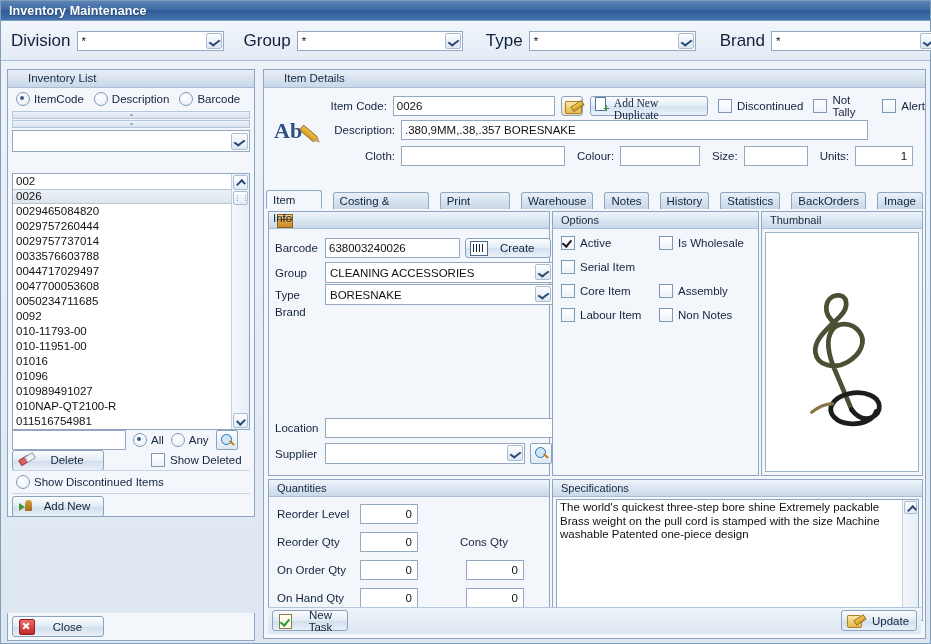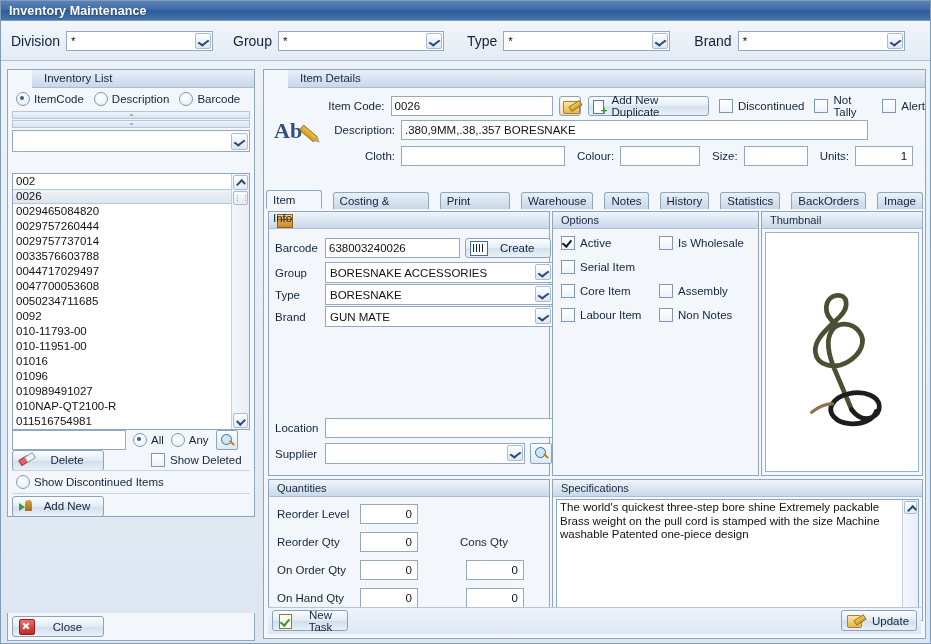--- a/index.html
+++ b/index.html
@@ -42,21 +42,21 @@
   
   .filterbar {
     height: 40px;
     background: linear-gradient(#f2f6fb, #e3ebf5);
     border-bottom: 1px solid #aabdd4;
     display: flex; align-items: center;
     padding: 0 6px;
     box-sizing: border-box;
   }
   .filt-group { display: flex; align-items: center; }
-  .filt-label { font-size: 14px; margin-right: 6px; color: #12203a; }
+  .filt-label { font-size: 17px; margin-right: 6px; color: #12203a; }
 
   
   .tb {
     background: #ffffff;
     border: 1px solid #96a8c0;
     height: 19px;
     box-sizing: border-box;
     font-family: "Liberation Sans", sans-serif;
     font-size: 11.5px;
     color: #111;
@@ -102,24 +102,23 @@
     background: #f3f7fb;
     box-sizing: border-box;
     position: absolute;
   }
   .panel-head {
     height: 18px;
     background: linear-gradient(#e9eff7, #c9d7e8);
     border-bottom: 1px solid #a8bdd4;
     font-size: 11.5px;
     color: #17263f;
-    padding-left: 12px;
+    padding-left: 20px;
     line-height: 17px;
     box-sizing: border-box;
-    margin-left: 24px;
   }
   .panel-body { position: absolute; left:0; right:0; top:18px; bottom:0; }
 
   
   #inventory-list { left: 6px; top: 68px; width: 248px; height: 448px; }
   .radio-row {
     display: flex; align-items: center;
     height: 22px; padding-left: 8px;
     gap: 10px;
     background: #f3f7fb;
@@ -369,23 +368,23 @@
   .sq-btn .pen2 {
     position: absolute; left: 9px; top: 6px;
     width: 11px; height: 4px;
     background: linear-gradient(#f6cf57, #cf9b1e);
     border: 1px solid #96701a;
     transform: rotate(-33deg);
   }
   .dup-btn {
     height: 20px; border: 1px solid #8aa2bd; border-radius: 3px;
     background: linear-gradient(#fcfdfe, #e2ecf6 52%, #d4e0ee 53%, #eaf1f9);
-    display: inline-flex; align-items: center; gap: 5px;
+    display: inline-flex; gap: 5px;
     padding: 0 8px 0 4px; box-sizing: border-box;
-    font-size: 11.5px; color: #14233d;
+    font-size: 11.5px; color: #14233d; font-family: Liberation Serif, serif;
   }
   .ic-dup { width: 14px; height: 13px; position: relative; flex:none; }
   .ic-dup::before {
     content: ""; position: absolute; left: 0; top: 0;
     width: 9px; height: 12px; background: #fff;
     border: 1px solid #55789f;
   }
   .ic-dup::after {
     content: "+"; position: absolute; right: -1px; bottom: -3px;
     color: #2f9a33; font-size: 12px; font-weight: bold; line-height: 10px;
@@ -726,39 +725,35 @@
             <input class="tb" style="width: 135px; height: 20px; line-height: 18px; margin-left: 4px;" value="638003240026">
             <span class="create-btn" style="margin-left:5px;width:86px;">
               <span class="ic-barcode"></span>
               <span>Create</span>
             </span>
           </div>
 
           <div class="frow" style="left:6px;top:50px;">
             <span class="flabel" style="width:46px;text-align:left;">Group</span>
             <span class="combo" style="width:228px;height:21px;margin-left:4px;">
-              <span class="val" style="top:3px;">BORESNAKE ACCESSORIES</span>
+              <span class="val" style="top:3px;">CLEANING ACCESSORIES</span>
               <span class="arrow"></span>
             </span>
           </div>
 
           <div class="frow" style="left:6px;top:72px;">
             <span class="flabel" style="width:46px;text-align:left;">Type</span>
             <span class="combo" style="width:228px;height:21px;margin-left:4px;">
               <span class="val" style="top:3px;">BORESNAKE</span>
               <span class="arrow"></span>
             </span>
           </div>
 
           <div class="frow" style="left:6px;top:94px;">
             <span class="flabel" style="width:46px;text-align:left;">Brand</span>
-            <span class="combo" style="width:228px;height:21px;margin-left:4px;">
-              <span class="val" style="top:3px;">GUN MATE</span>
-              <span class="arrow"></span>
-            </span>
           </div>
 
           <div class="frow" style="left:6px;top:206px;">
             <span class="flabel" style="width:46px;text-align:left;">Location</span>
             <input class="tb" style="width: 228px; height: 20px; line-height: 18px; margin-left: 4px;" value="">
           </div>
 
           <div class="frow" style="left:6px;top:231px;">
             <span class="flabel" style="width:46px;text-align:left;">Supplier</span>
             <span class="combo" style="width:200px;height:21px;margin-left:4px;">

